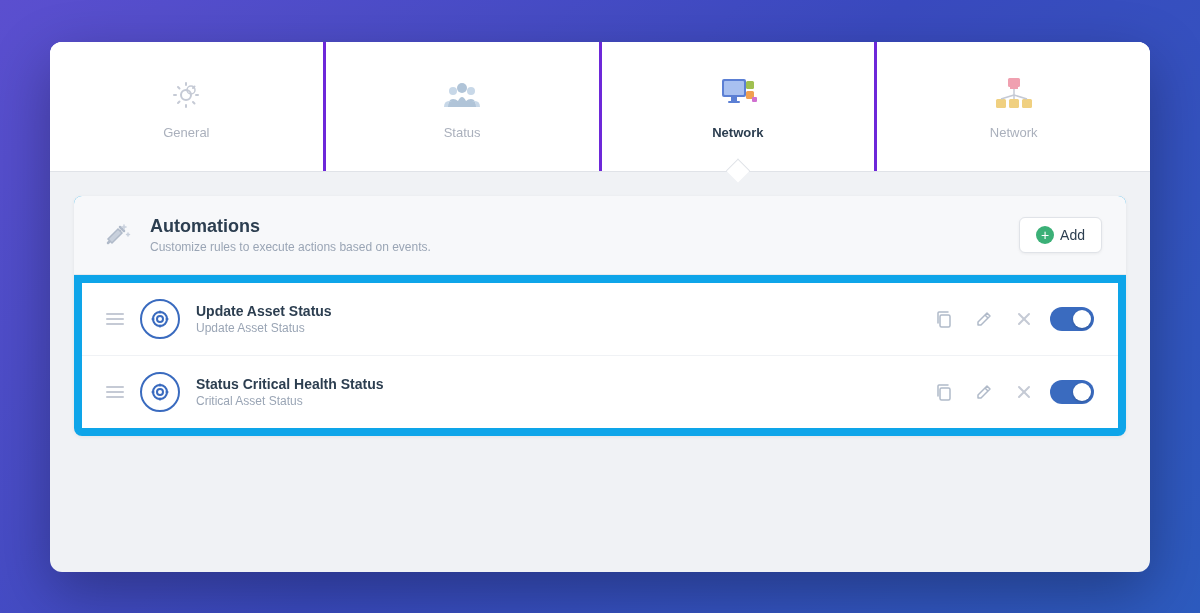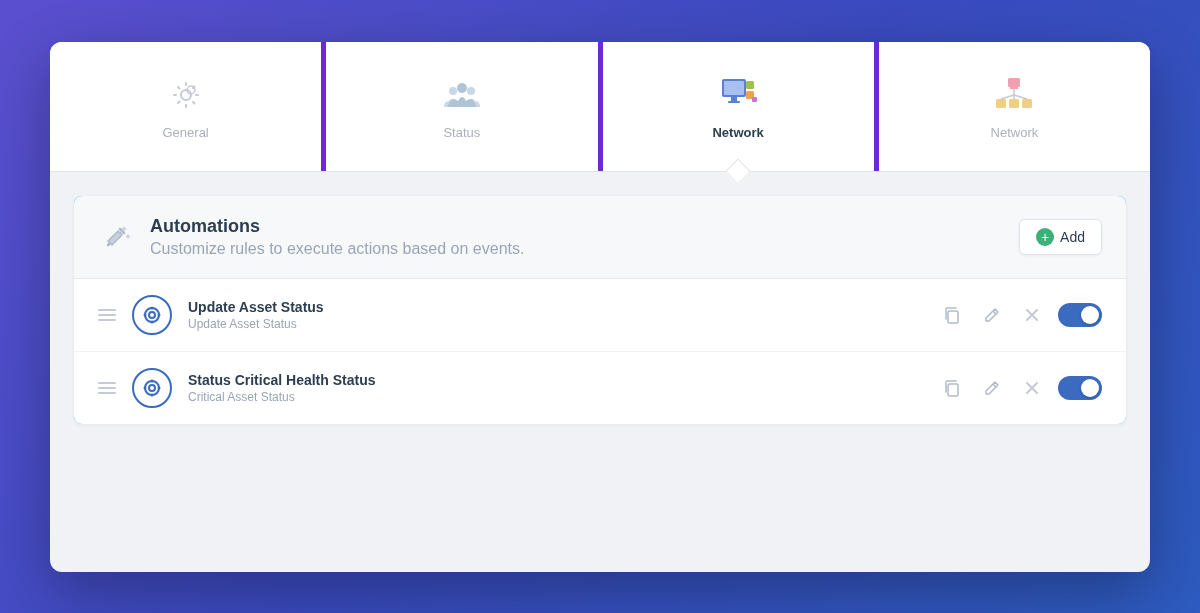--- a/index.html
+++ b/index.html
@@ -33,21 +33,21 @@
       height: 130px;
     }
 
     .tab {
       flex: 1;
       display: flex;
       flex-direction: column;
       align-items: center;
       justify-content: center;
       cursor: pointer;
-      border-right: 5px solid #6d28d9;
+      border-right: 3px solid #6d28d9;
       gap: 8px;
       transition: background 0.2s;
       background: #fff;
     }
 
     .tab:last-child {
       border-right: none;
     }
 
     .tab.active {
@@ -129,21 +129,21 @@
     }
 
     .automations-title {
       font-size: 18px;
       font-weight: 600;
       color: #2c3e50;
       margin-bottom: 3px;
     }
 
     .automations-subtitle {
-      font-size: 16px;
+      font-size: 12px;
       color: #9aa5b5;
     }
 
     .add-button {
       display: flex;
       align-items: center;
       gap: 6px;
       background: #fff;
       border: 1px solid #e0e3e8;
       border-radius: 6px;
@@ -163,21 +163,21 @@
       display: flex;
       align-items: center;
       justify-content: center;
       color: white;
       font-size: 14px;
       line-height: 1;
     }
 
     
     .automation-list {
-      padding: 0;
+      padding: 8px;
     }
 
     .automation-row {
       display: flex;
       align-items: center;
       padding: 16px 24px;
       border-bottom: 1px solid #f0f2f5;
       gap: 16px;
       background: #fff;
     }

